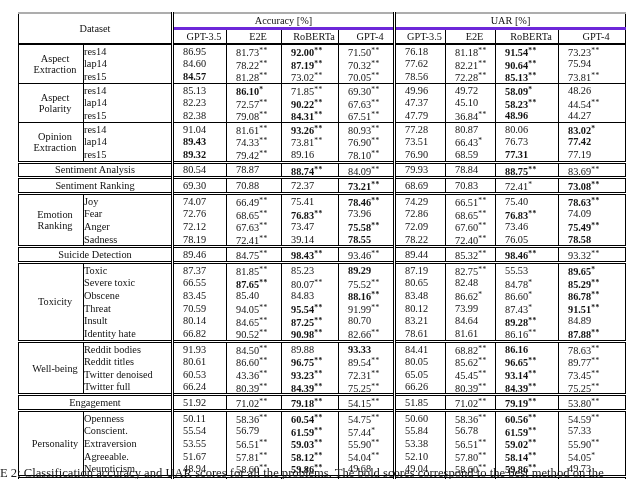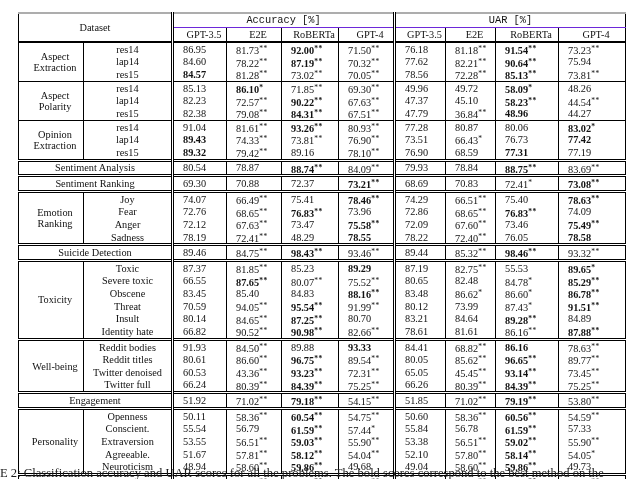--- a/index.html
+++ b/index.html
@@ -17,26 +17,26 @@
   table.results{
     position:absolute;left:18px;top:12px;
     border-collapse:collapse;table-layout:fixed;
     font-size:10.3px;
     border-left:1px solid #000;border-right:1px solid #000;
     border-top:2px solid #adadad;border-bottom:1.5px solid #000;
   }
   th,td{padding:0;height:11px;line-height:11px;font-weight:normal;overflow:hidden;white-space:nowrap;}
   thead th{height:13px;line-height:13px;text-align:center;}
   thead tr.model-row th{text-align:center;padding-left:8px;}
-  thead th.block{border-bottom:1px solid #6d28d9;font-family:Liberation Mono, monospace;}
+  thead th.block{border-bottom:3px solid #6d28d9;}
   thead tr.model-row th, thead th.dataset-h{border-bottom:2px solid #000;}
   .vline{border-left:1px solid #000;}
   .dbl{border-left:3px double #000;}
   td.task{ text-align:center;white-space:pre-line;line-height:11px;padding-left:8px; }
-  td.ds{ text-align:center;border-left:1px solid #000; }
+  td.ds{ text-align:left;border-left:1px solid #000; }
   td.full-label{ text-align:center;margin-left:44px; }
   td.num{ text-align:left;padding-left:9px; }
   td.b{ font-weight:bold; }
   sup.stars{ font-size:7.5px;vertical-align:0.35em;letter-spacing:0.5px; }
   tr.sep-single td{ border-top:1px solid #000; }
   tr.sep-double td{ border-top:3px double #000; }
   .caption{
     position:absolute;left:0px;top:466px;width:644px;
     font-size:12.6px;line-height:15px;white-space:nowrap;color:#1a1a1a;
   }
@@ -236,21 +236,21 @@
         <td class="num b vline">75.58<sup class="stars">**</sup></td>
         <td class="num dbl">72.09</td>
         <td class="num vline">67.60<sup class="stars">**</sup></td>
         <td class="num vline">73.46</td>
         <td class="num b vline">75.49<sup class="stars">**</sup></td>
       </tr>
       <tr>
         <td class="ds">Sadness</td>
         <td class="num dbl">78.19</td>
         <td class="num vline">72.41<sup class="stars">**</sup></td>
-        <td class="num vline">48.29</td>
+        <td class="num vline">39.14</td>
         <td class="num b vline">78.55</td>
         <td class="num dbl">78.22</td>
         <td class="num vline">72.40<sup class="stars">**</sup></td>
         <td class="num vline">76.05</td>
         <td class="num b vline">78.58</td>
       </tr>
       <tr class="sep-double">
         <td class="full-label" colspan="2">Suicide Detection</td>
         <td class="num dbl">89.46</td>
         <td class="num vline">84.75<sup class="stars">**</sup></td>

